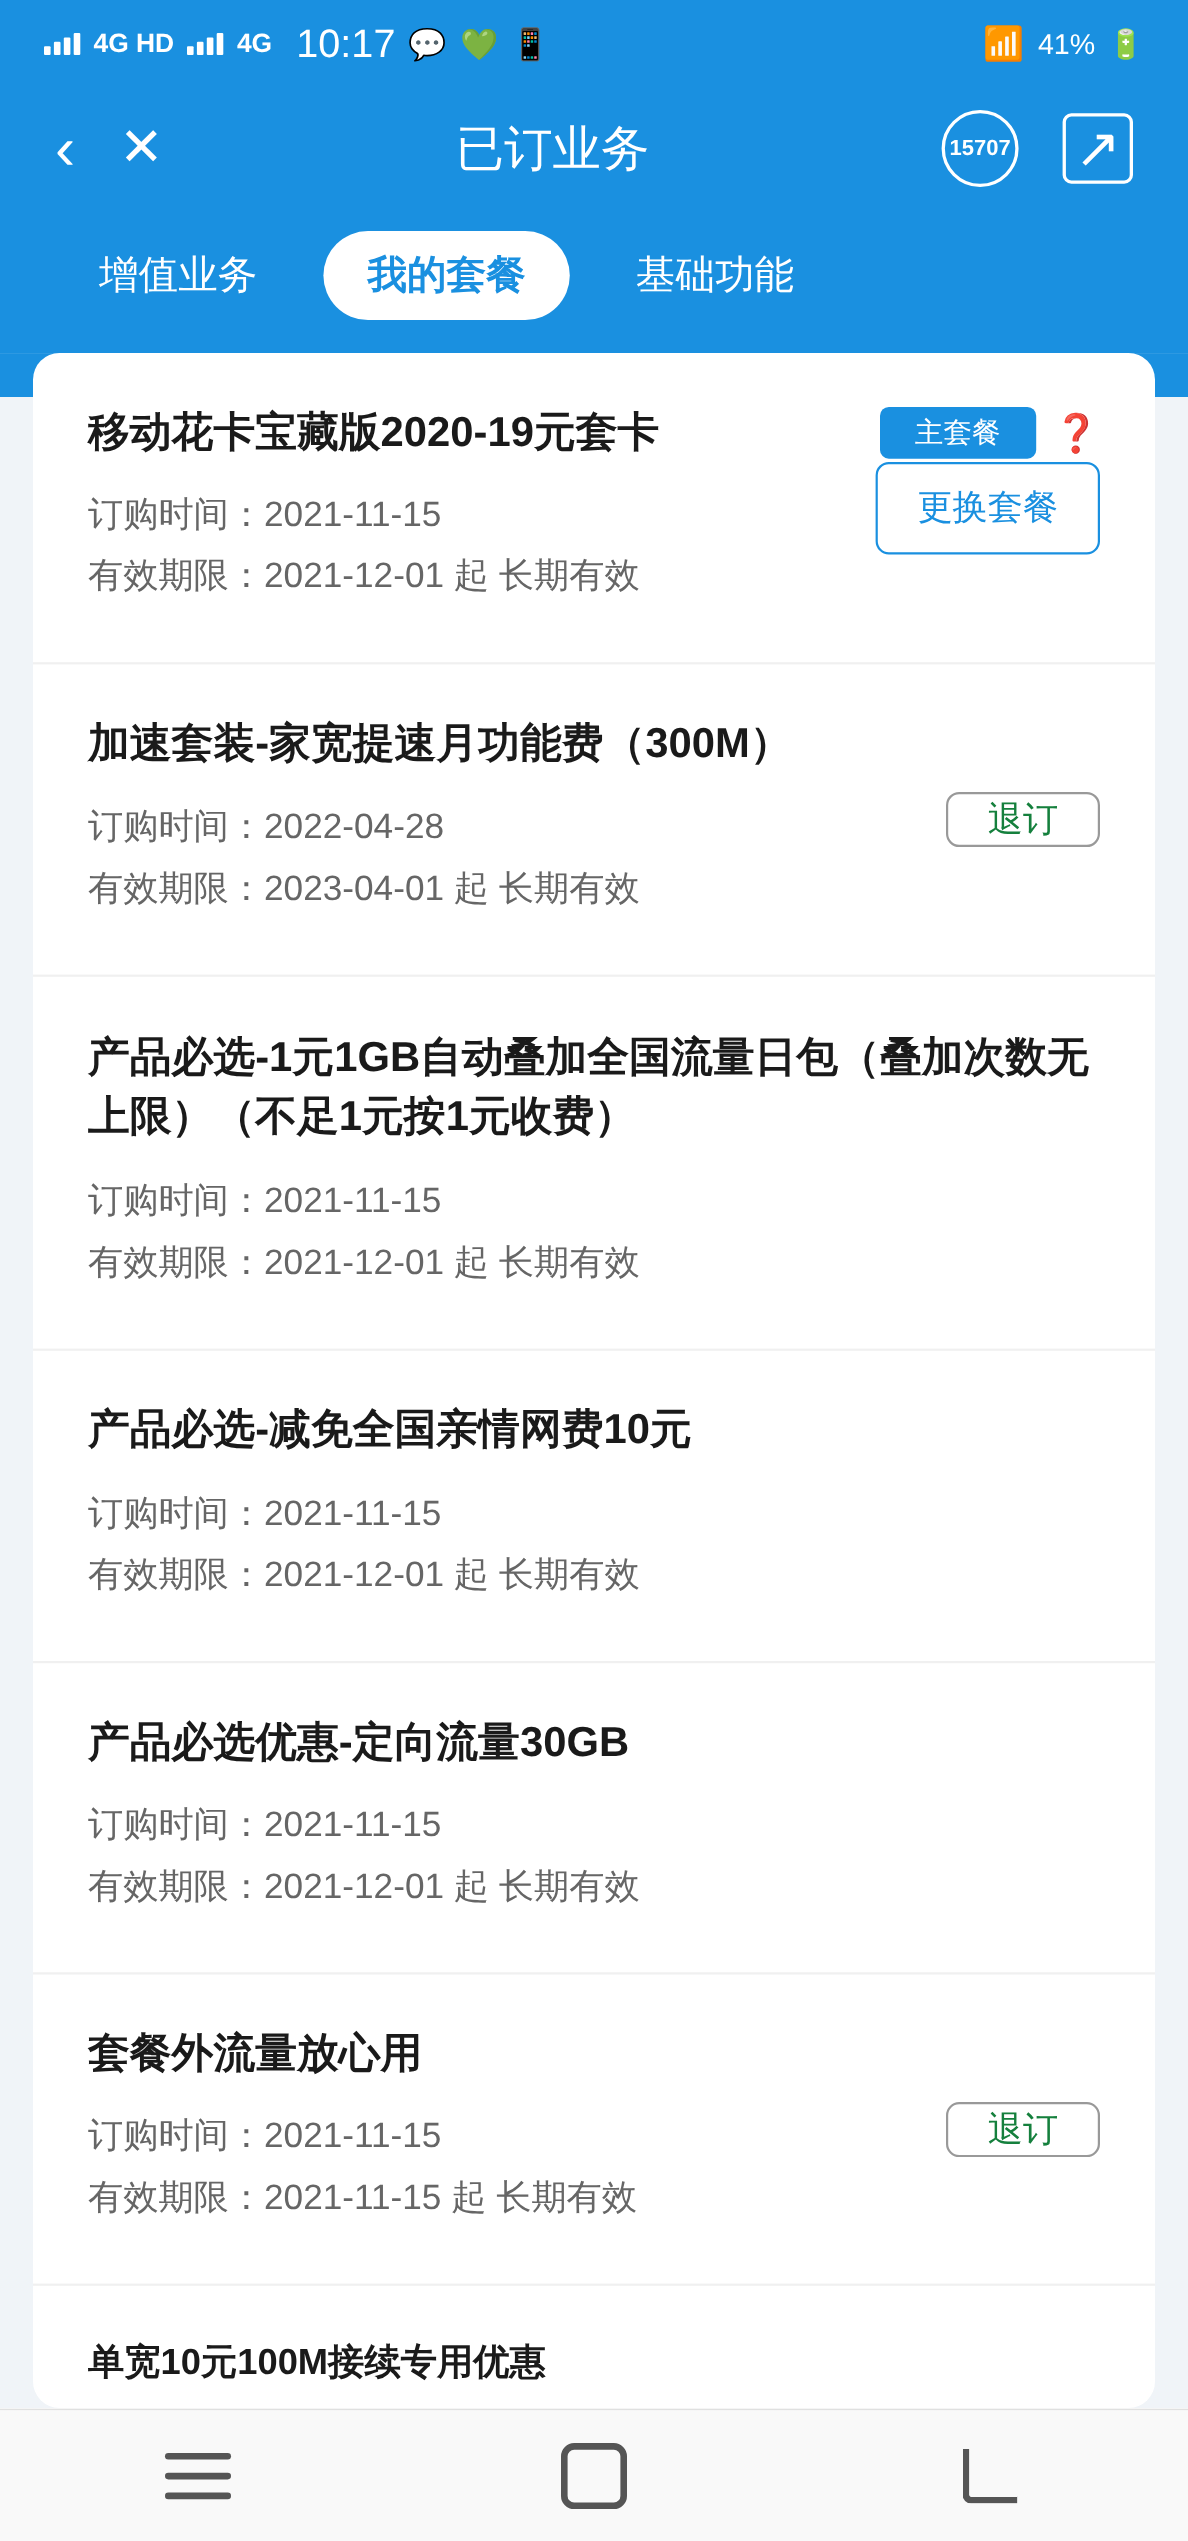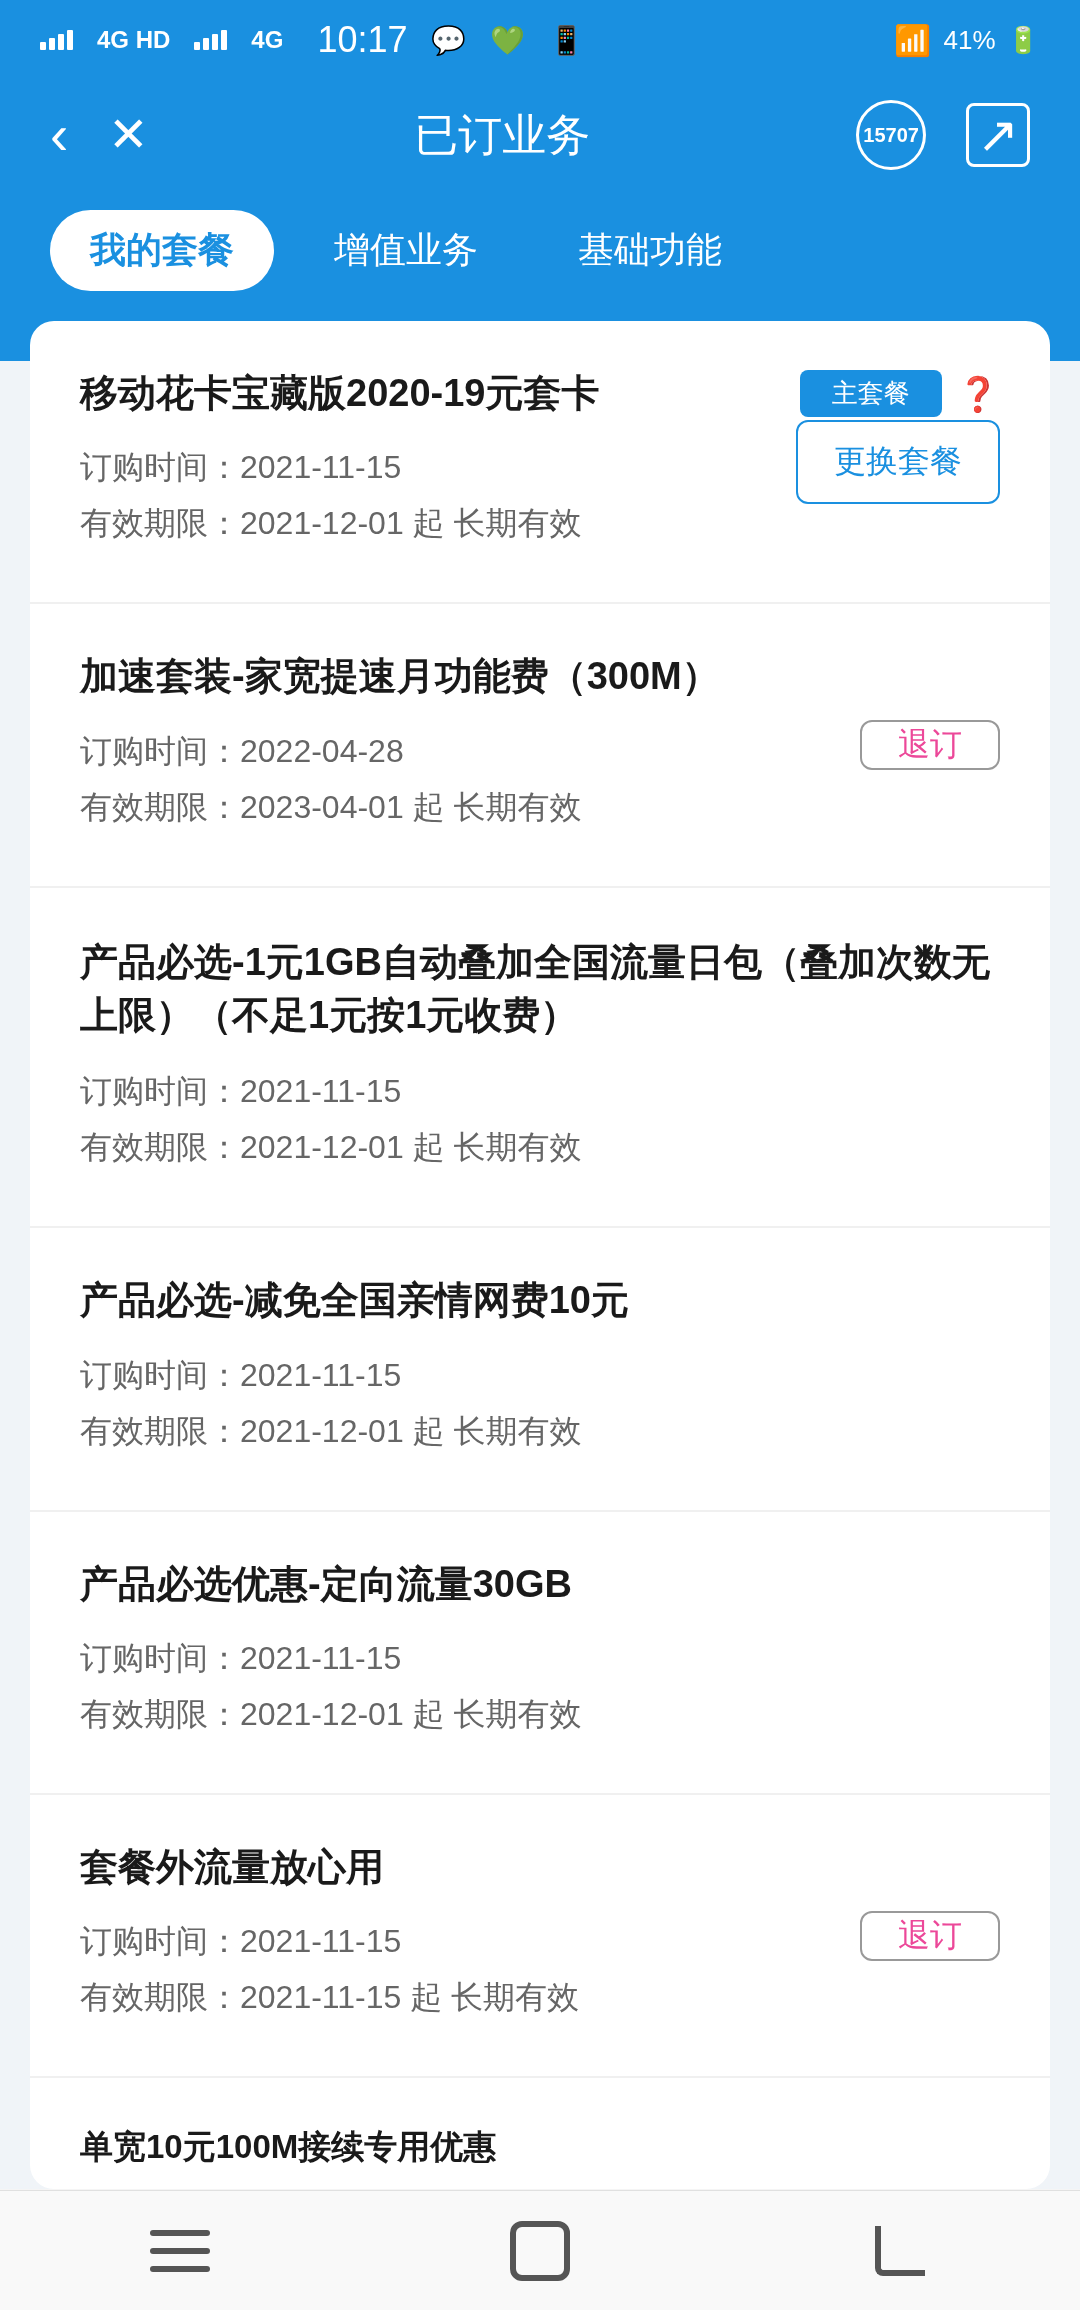--- a/index.html
+++ b/index.html
@@ -21,21 +21,21 @@
       align-items: center;
       justify-content: space-between;
       padding: 0 40px;
       color: white;
       font-size: 28px;
       font-weight: 500;
     }
     .status-left {
       display: flex;
       align-items: center;
-      gap: 24px;
+      gap: 12px;
       justify-content: center;
     }
     .status-right {
       display: flex;
       align-items: center;
       gap: 12px;
     }
     .signal-bars {
       display: flex;
       gap: 3px;
@@ -189,21 +189,21 @@
       color: #1a90e0;
       background: white;
       padding: 18px 36px;
       border-radius: 12px;
       font-size: 32px;
       cursor: pointer;
       white-space: nowrap;
     }
     .btn-unsubscribe {
       border: 2px solid #999;
-      color: #ec4899;
+      color: #15803d;
       background: white;
       padding: 1px 36px;
       border-radius: 12px;
       font-size: 32px;
       cursor: pointer;
       white-space: nowrap;
     }
 
     
     .service-name-multiline {
@@ -327,25 +327,25 @@
     <div class="service-icon">
       <span style="font-size:20px;font-weight:bold;">15707</span>
     </div>
     <button class="nav-icon-btn">
       <span style="font-size:50px; border: 3px solid white; padding: 4px 8px; border-radius: 8px;">↗</span>
     </button>
   </div>
 </div>
 
 <div class="tab-bar">
+  <button class="tab-item">
+    <span>增值业务</span>
+  </button>
   <button class="tab-item active">
     <span>我的套餐</span>
-  </button>
-  <button class="tab-item">
-    <span>增值业务</span>
   </button>
   <button class="tab-item">
     <span>基础功能</span>
   </button>
 </div>
 
 <div class="content-area">
   <div class="cards-container">
 
     <div class="service-item">

